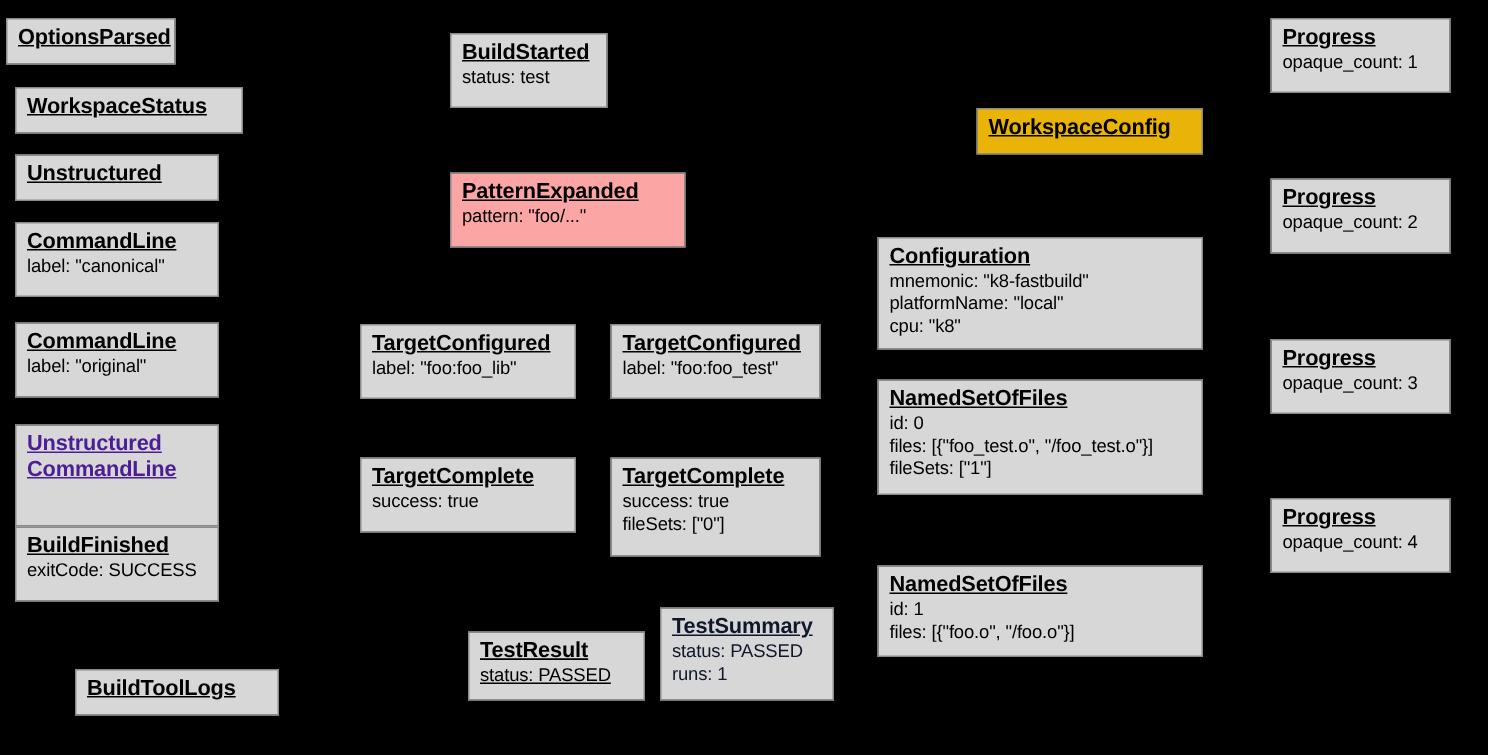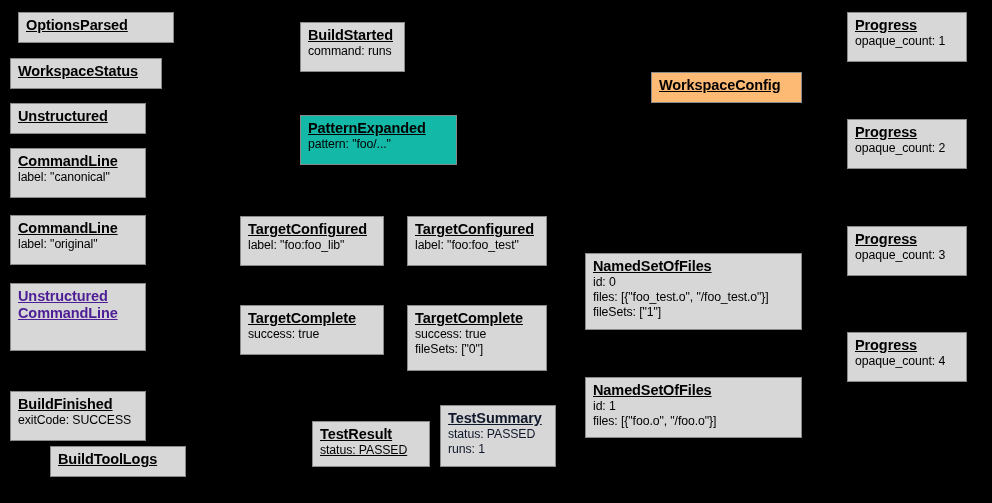--- a/index.html
+++ b/index.html
@@ -40,53 +40,53 @@
     line-height: 15px;
     white-space: pre;
     display: block;
     letter-spacing: -0.1px;
   }
 </style>
 </head>
 <body>
 
 <div id="canvas" style="background: rgb(0, 0, 0);">
-    <div class="node" style="left: 18px; top: 12px; width: 156px; height: 31px; background: rgb(215, 215, 215); border-color: rgb(138, 138, 138); color: rgb(0, 0, 0);">
+    <div class="node" style="left: 4px; top: 12px; width: 113px; height: 31px; background: rgb(215, 215, 215); border-color: rgb(138, 138, 138); color: rgb(0, 0, 0);">
       <span class="node-title">OptionsParsed</span>
     </div>
     <div class="node" style="left: 10px; top: 58px; width: 152px; height: 31px; background: rgb(215, 215, 215); border-color: rgb(138, 138, 138); color: rgb(0, 0, 0);">
       <span class="node-title">WorkspaceStatus</span>
     </div>
     <div class="node" style="left: 10px; top: 103px; width: 136px; height: 31px; background: rgb(215, 215, 215); border-color: rgb(138, 138, 138); color: rgb(0, 0, 0);">
       <span class="node-title">Unstructured</span>
     </div>
     <div class="node" style="left: 10px; top: 148px; width: 136px; height: 50px; background: rgb(215, 215, 215); border-color: rgb(138, 138, 138); color: rgb(0, 0, 0);">
       <span class="node-title">CommandLine</span>
       <span class="node-field">label: "canonical"</span>
     </div>
     <div class="node" style="left: 10px; top: 215px; width: 136px; height: 50px; background: rgb(215, 215, 215); border-color: rgb(138, 138, 138); color: rgb(0, 0, 0);">
       <span class="node-title">CommandLine</span>
       <span class="node-field">label: "original"</span>
     </div>
     <div class="node" style="left: 10px; top: 283px; width: 136px; height: 68px; background: rgb(215, 215, 215); border-color: rgb(138, 138, 138); color: #4c1d95;">
       <span class="node-title">Unstructured
 CommandLine</span>
     </div>
-    <div class="node" style="left: 10px; top: 351px; width: 136px; height: 50px; background: rgb(215, 215, 215); border-color: rgb(138, 138, 138); color: rgb(0, 0, 0); margin-top: 40px;">
+    <div class="node" style="left: 10px; top: 351px; width: 136px; height: 50px; background: rgb(215, 215, 215); border-color: rgb(138, 138, 138); color: rgb(0, 0, 0);">
       <span class="node-title">BuildFinished</span>
       <span class="node-field">exitCode: SUCCESS</span>
     </div>
     <div class="node" style="left: 10px; top: 446px; width: 136px; height: 31px; background: rgb(215, 215, 215); border-color: rgb(138, 138, 138); color: rgb(0, 0, 0); margin-left: 40px;">
       <span class="node-title">BuildToolLogs</span>
     </div>
     <div class="node" style="left: 300px; top: 22px; width: 105px; height: 50px; background: rgb(215, 215, 215); border-color: rgb(138, 138, 138); color: rgb(0, 0, 0);">
       <span class="node-title">BuildStarted</span>
-      <span class="node-field">command: runs</span>
+      <span class="node-field">status: test</span>
     </div>
-    <div class="node" style="left: 300px; top: 115px; width: 157px; height: 50px; background: #14b8a6; border-color: rgb(138, 138, 138); color: rgb(0, 0, 0);">
+    <div class="node" style="left: 300px; top: 115px; width: 157px; height: 50px; background: #fca5a5; border-color: rgb(138, 138, 138); color: rgb(0, 0, 0);">
       <span class="node-title">PatternExpanded</span>
       <span class="node-field">pattern: "foo/..."</span>
     </div>
     <div class="node" style="left: 240px; top: 216px; width: 144px; height: 50px; background: rgb(215, 215, 215); border-color: rgb(138, 138, 138); color: rgb(0, 0, 0);">
       <span class="node-title">TargetConfigured</span>
       <span class="node-field">label: "foo:foo_lib"</span>
     </div>
     <div class="node" style="left: 407px; top: 216px; width: 140px; height: 50px; background: rgb(215, 215, 215); border-color: rgb(138, 138, 138); color: rgb(0, 0, 0);">
       <span class="node-title">TargetConfigured</span>
       <span class="node-field">label: "foo:foo_test"</span>
@@ -102,22 +102,28 @@
     </div>
     <div class="node" style="left: 312px; top: 421px; width: 118px; height: 46px; background: rgb(215, 215, 215); border-color: rgb(138, 138, 138); color: rgb(0, 0, 0); text-decoration: underline;">
       <span class="node-title">TestResult</span>
       <span class="node-field">status: PASSED</span>
     </div>
     <div class="node" style="left: 440px; top: 405px; width: 116px; height: 62px; background: rgb(215, 215, 215); border-color: rgb(138, 138, 138); color: #0f172a;">
       <span class="node-title">TestSummary</span>
       <span class="node-field">status: PASSED</span>
       <span class="node-field">runs: 1</span>
     </div>
-    <div class="node" style="left: 651px; top: 72px; width: 151px; height: 31px; background: #fdba74; border-color: rgb(138, 138, 138); color: rgb(0, 0, 0);">
+    <div class="node" style="left: 651px; top: 72px; width: 151px; height: 31px; background: #eab308; border-color: rgb(138, 138, 138); color: rgb(0, 0, 0);">
       <span class="node-title">WorkspaceConfig</span>
+    </div>
+    <div class="node" style="left: 585px; top: 158px; width: 217px; height: 75px; background: rgb(215, 215, 215); border-color: rgb(138, 138, 138); color: rgb(0, 0, 0);">
+      <span class="node-title">Configuration</span>
+      <span class="node-field">mnemonic: "k8-fastbuild"</span>
+      <span class="node-field">platformName: "local"</span>
+      <span class="node-field">cpu: "k8"</span>
     </div>
     <div class="node" style="left: 585px; top: 253px; width: 217px; height: 77px; background: rgb(215, 215, 215); border-color: rgb(138, 138, 138); color: rgb(0, 0, 0);">
       <span class="node-title">NamedSetOfFiles</span>
       <span class="node-field">id: 0</span>
       <span class="node-field">files: [{"foo_test.o", "/foo_test.o"}]</span>
       <span class="node-field">fileSets: ["1"]</span>
     </div>
     <div class="node" style="left: 585px; top: 377px; width: 217px; height: 61px; background: rgb(215, 215, 215); border-color: rgb(138, 138, 138); color: rgb(0, 0, 0);">
       <span class="node-title">NamedSetOfFiles</span>
       <span class="node-field">id: 1</span>

